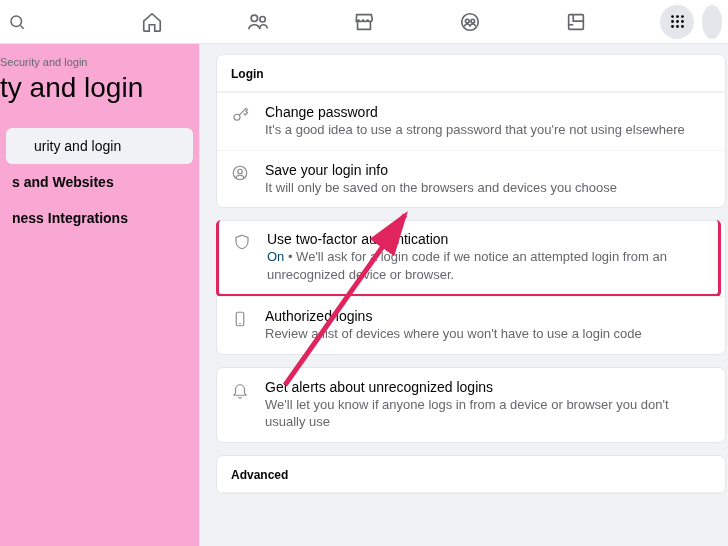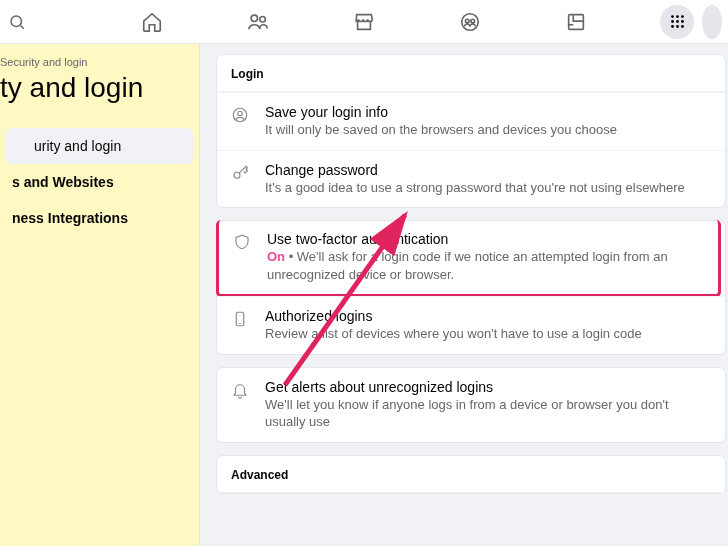--- a/index.html
+++ b/index.html
@@ -4,35 +4,35 @@
 <style>
 *{box-sizing:border-box;margin:0;padding:0;font-family:Helvetica,Arial,sans-serif;}
 body{background:#f0f2f5;width:728px;height:546px;overflow:hidden;position:relative;}
 .topnav{background:#fff;height:44px;display:flex;align-items:center;border-bottom:1px solid #e4e6eb;position:relative;}
 .search-area{position:absolute;left:8px;display:flex;align-items:center;color:#65676b;}
 .center-icons{position:absolute;left:50%;transform:translateX(-50%);display:flex;gap:84px;}
 .nav-icon{color:#65676b;display:flex;align-items:center;justify-content:center;}
 .right-icons{position:absolute;right:6px;display:flex;gap:8px;}
 .circle-btn{width:34px;height:34px;border-radius:50%;background:#e4e6eb;display:flex;align-items:center;justify-content:center;}
 .layout{display:flex;height:502px;}
-.sidebar{width:200px;background:#fef9c3;border-right:1px solid #e4e6eb;padding:12px 0 0 0;}
+.sidebar{width:200px;background:#f9a8d4;border-right:1px solid #e4e6eb;padding:12px 0 0 0;}
 .breadcrumb{font-size:11px;color:#65676b;padding-left:0;margin-bottom:4px;}
 .sidebar-title{font-size:28px;font-weight:400;color:#050505;margin-bottom:24px;}
 .sidebar-item{padding:10px 12px;font-size:14px;color:#050505;cursor:pointer;font-weight:bold;}
 .sidebar-item.active{background:#f0f2f5;border-radius:6px;margin:0 6px;font-weight:500;padding-left:28px;}
 .content{flex:1;padding:10px 2px 10px 16px;overflow-y:auto;}
 .section{background:#fff;border:1px solid #e4e6eb;border-radius:7px;margin-bottom:12px;}
 .section-header{padding:12px 14px 10px;font-size:12px;font-weight:600;color:#050505;border-bottom:1px solid #f0f0f0;}
 .row{display:flex;align-items:flex-start;padding:11px 14px;border-top:1px solid #f3f3f3;}
 .row:first-of-type{border-top:none;}
 .row-icon{width:22px;margin-right:12px;color:#8a8d91;flex-shrink:0;padding-top:2px;}
 .row-body{flex:1;}
 .row-title{font-size:14px;color:#050505;margin-bottom:1px;}
 .row-desc{font-size:13px;color:#65676b;line-height:1.35;}
-.on-text{color:#ec4899;font-weight:700;}
+.on-text{color:#0c4a6e;font-weight:400;}
 .highlight-box{border:3px solid #e0245e;border-radius:5px;margin:-1px 4px -1px -1px;}
 .arrow-svg{position:absolute;top:195px;left:275px;pointer-events:none;z-index:10;}
 svg{display:block;}
 </style>
 </head>
 <body>
 
 <div class="topnav">
   <div class="search-area">
     <svg width="18" height="18" viewBox="0 0 24 24" fill="none" stroke="currentColor" stroke-width="2">
@@ -104,40 +104,40 @@
     <div class="sidebar-item">ness Integrations</div>
   </div>
 
   <div class="content">
 
     <div class="section">
       <div class="section-header">Login</div>
       <div class="row">
         <div class="row-icon">
             <svg width="18" height="18" viewBox="0 0 24 24" fill="none" stroke="currentColor" stroke-width="1.6">
+              <circle cx="8" cy="15" r="4"></circle>
+              <path d="M10.5 12.5L20 3l2 2-2 2 2 2-3 3-2-2"></path>
+            </svg>
+          </div>
+        <div class="row-body">
+          <div class="row-title">Change password</div>
+          <div class="row-desc">It's a good idea to use a strong password that you're not using elsewhere</div>
+        </div>
+      </div>
+      <div class="row">
+        <div class="row-icon">
+            <svg width="18" height="18" viewBox="0 0 24 24" fill="none" stroke="currentColor" stroke-width="1.6">
               <circle cx="12" cy="12" r="9"></circle>
               <circle cx="12" cy="10" r="3"></circle>
               <path d="M6 19c1-3 4-4 6-4s5 1 6 4"></path>
             </svg>
           </div>
         <div class="row-body">
           <div class="row-title">Save your login info</div>
           <div class="row-desc">It will only be saved on the browsers and devices you choose</div>
-        </div>
-      </div>
-      <div class="row">
-        <div class="row-icon">
-            <svg width="18" height="18" viewBox="0 0 24 24" fill="none" stroke="currentColor" stroke-width="1.6">
-              <circle cx="8" cy="15" r="4"></circle>
-              <path d="M10.5 12.5L20 3l2 2-2 2 2 2-3 3-2-2"></path>
-            </svg>
-          </div>
-        <div class="row-body">
-          <div class="row-title">Change password</div>
-          <div class="row-desc">It's a good idea to use a strong password that you're not using elsewhere</div>
         </div>
       </div>
     </div>
 
     <div class="section">
       <div class="row highlight-box">
         <div class="row-icon">
             <svg width="18" height="18" viewBox="0 0 24 24" fill="none" stroke="currentColor" stroke-width="1.6">
               <path d="M12 3l8 3v5c0 5-3.5 9-8 10-4.5-1-8-5-8-10V6z"></path>
             </svg>

